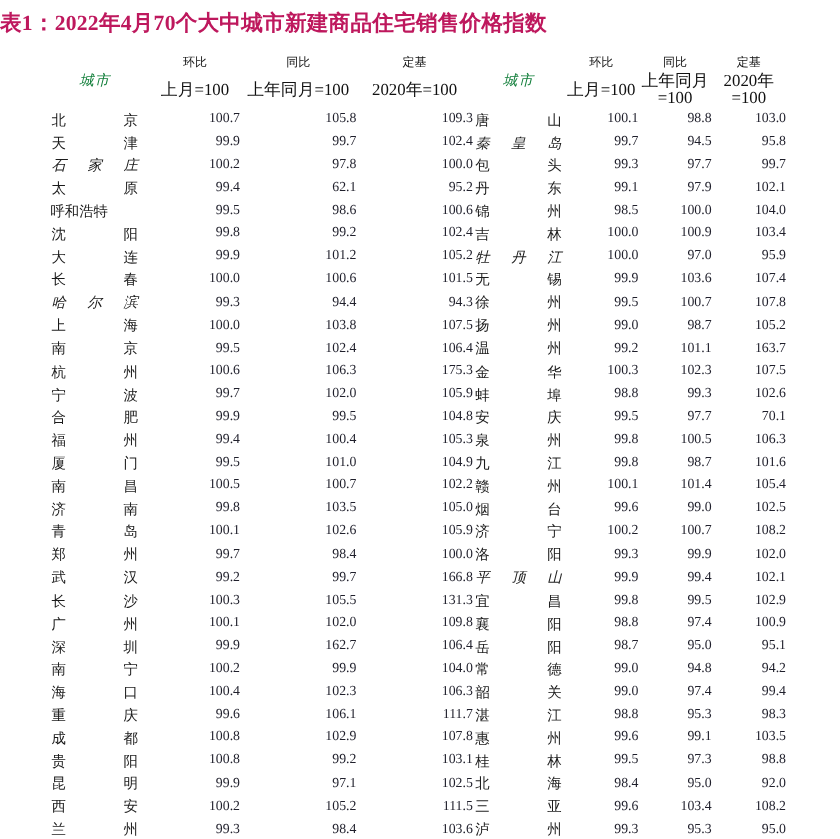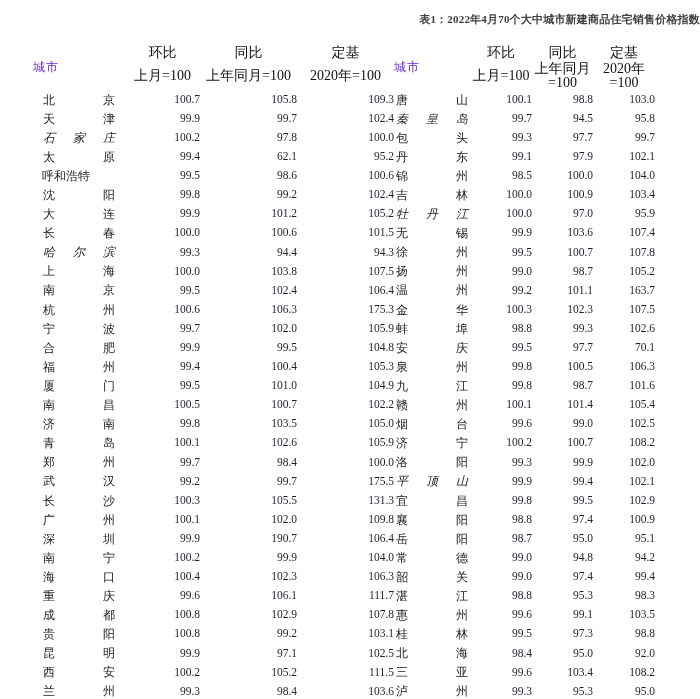--- a/index.html
+++ b/index.html
@@ -17,28 +17,28 @@
 
   #page {
     position: relative;
     width: 700px;
     height: 699px;
     box-sizing: border-box;
   }
 
   
   .title {
-    text-align: right;
-    font-size: 11px;
+    text-align: left;
+    font-size: 18px;
     font-weight: bold;
     letter-spacing: 0.2px;
     padding-top: 9px;
     padding-bottom: 0;
     line-height: 20px;
-    color: #404040;
+    color: #be185d;
     white-space: nowrap;
   }
 
   
   .table-wrap {
     position: absolute;
     left: 33px;
     top: 43px;
     width: 622px;
   }
@@ -62,37 +62,39 @@
   .rule-top {
     border-top: 2px solid #000;
   }
   .rule-thin {
     border-bottom: 1px solid #000;
   }
 
   
   .hdr {
     text-align: center;
-    font-size: 14px;
+    font-size: 10px;
     height: 19px;
     vertical-align: middle;
     color: #111;
   }
   .hdr-sub {
     text-align: center;
     font-size: 14px;
     height: 19px;
     vertical-align: middle;
     color: #111;
   }
   .hdr-city {
+    text-align: center;
     font-size: 12px;
     vertical-align: middle;
-    color: #6d28d9;
+    color: #15803d;
     letter-spacing: 1px;
+    font-style: italic;
   }
 
   
   .vl  { border-left: 1px solid #4a4a4a; }
   .vl-strong { border-left: 1.6px solid #000; }
 
   
   .city {
     text-align: center;
     font-size: 12px;
@@ -381,21 +383,21 @@
             <td class="num vl">100.0</td>
             <td class="city vl-strong"><span class="n2">洛阳</span></td>
             <td class="num vl">99.3</td>
             <td class="num vl">99.9</td>
             <td class="num vl">102.0</td>
           </tr>
           <tr>
             <td class="city"><span class="n2">武汉</span></td>
             <td class="num vl">99.2</td>
             <td class="num vl">99.7</td>
-            <td class="num vl">175.5</td>
+            <td class="num vl">166.8</td>
             <td class="city vl-strong"><span class="n3">平顶山</span></td>
             <td class="num vl">99.9</td>
             <td class="num vl">99.4</td>
             <td class="num vl">102.1</td>
           </tr>
           <tr>
             <td class="city"><span class="n2">长沙</span></td>
             <td class="num vl">100.3</td>
             <td class="num vl">105.5</td>
             <td class="num vl">131.3</td>
@@ -410,21 +412,21 @@
             <td class="num vl">102.0</td>
             <td class="num vl">109.8</td>
             <td class="city vl-strong"><span class="n2">襄阳</span></td>
             <td class="num vl">98.8</td>
             <td class="num vl">97.4</td>
             <td class="num vl">100.9</td>
           </tr>
           <tr>
             <td class="city"><span class="n2">深圳</span></td>
             <td class="num vl">99.9</td>
-            <td class="num vl">190.7</td>
+            <td class="num vl">162.7</td>
             <td class="num vl">106.4</td>
             <td class="city vl-strong"><span class="n2">岳阳</span></td>
             <td class="num vl">98.7</td>
             <td class="num vl">95.0</td>
             <td class="num vl">95.1</td>
           </tr>
           <tr>
             <td class="city"><span class="n2">南宁</span></td>
             <td class="num vl">100.2</td>
             <td class="num vl">99.9</td>

